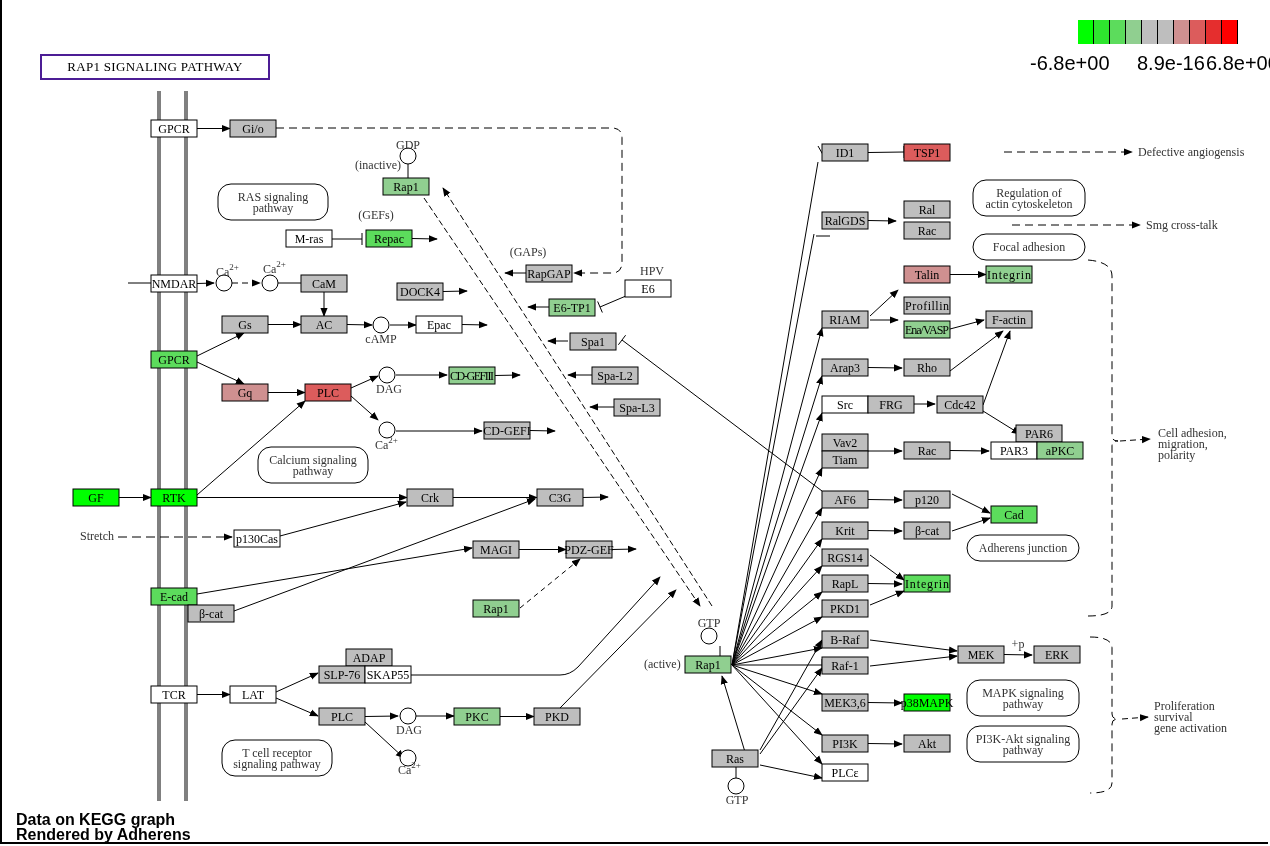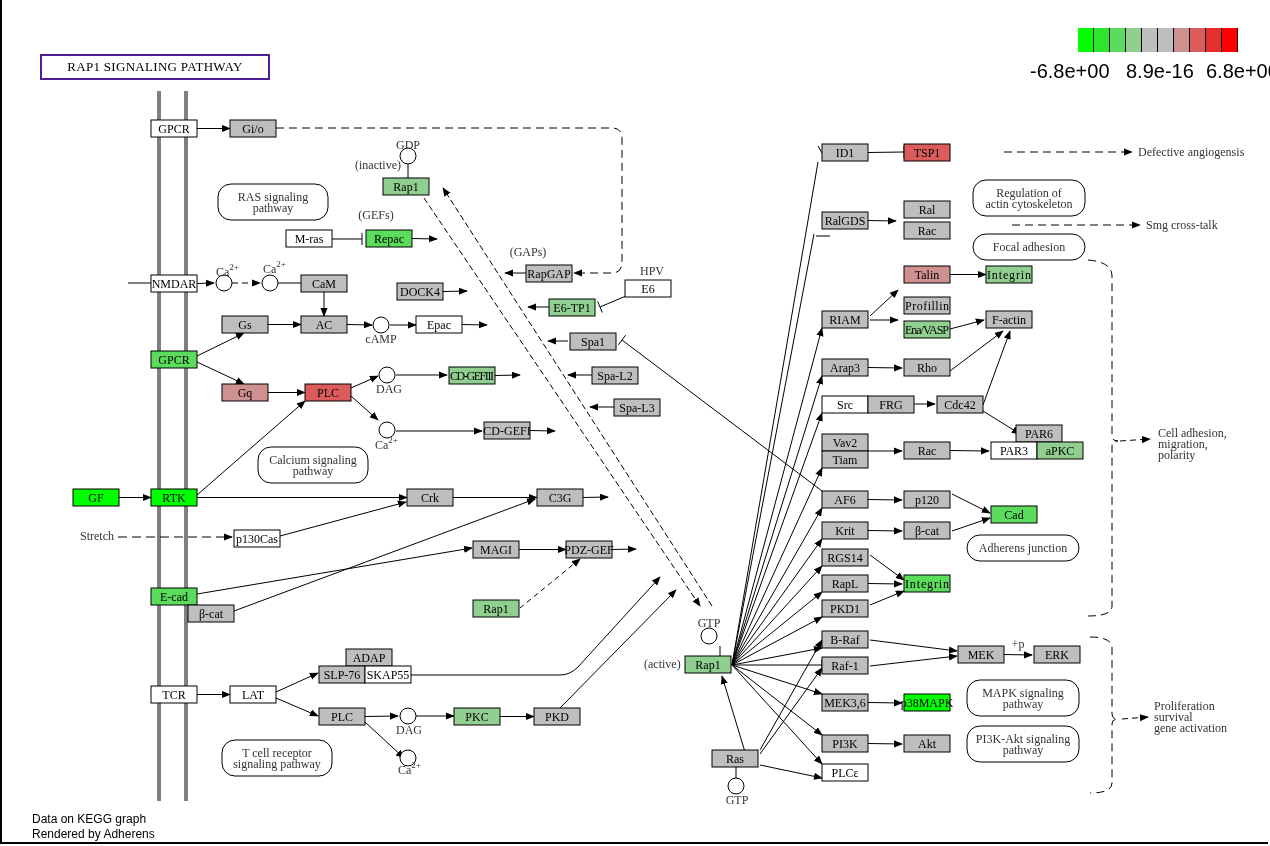--- a/index.html
+++ b/index.html
@@ -6,28 +6,28 @@
   body { width: 1270px; height: 846px; position: relative; overflow: hidden;
          font-family: "Liberation Serif", "DejaVu Serif", serif; }
   #frame { position: absolute; left: 0; top: 0; width: 1268px; height: 844px;
            border-left: 2px solid #000; border-bottom: 2px solid #000; box-sizing: border-box; }
   svg#diagram { position: absolute; left: 0; top: 0; }
   .node-text { font-family: "Liberation Serif", "DejaVu Serif", serif; font-size: 12px; fill: #000; }
   .lbl { font-family: "Liberation Serif", "DejaVu Serif", serif; font-size: 12px; fill: #333; }
   #title-box { position: absolute; left: 40px; top: 46px; width: 230px; height: 26px;
                border: 2px solid #4c1d95; box-sizing: border-box; font-size: 13px;
                display: flex; align-items: center; justify-content: center; letter-spacing: 0.3px; background:#fff;margin-top:8px; }
-  #legend { position: absolute; left: 1078px; top: 20px; margin-top: 8px; }
+  #legend { position: absolute; left: 1078px; top: 20px; }
   #legend-bar { display: flex; height: 24px; }
   #legend-bar div { width: 16px; height: 24px; border-right: 1px solid #000; box-sizing: border-box; }
   #legend-labels { position: absolute; left: -48px; top: 32px; width: 260px;
                    font-family: "Liberation Sans", "DejaVu Sans", sans-serif; font-size: 20px; white-space: nowrap; }
   #legend-labels span { position: absolute; top: 0; }
-  #footer { position: absolute; left: 32px; top: 812px; font-family: "Liberation Sans", "DejaVu Sans", sans-serif;
-            font-weight: normal; font-size: 12px; line-height: 15px; }
+  #footer { position: absolute; left: 16px; top: 812px; font-family: "Liberation Sans", "DejaVu Sans", sans-serif;
+            font-weight: bold; font-size: 16px; line-height: 15px; }
 </style>
 </head>
 <body>
 
 <div id="frame"></div>
 
 <div id="title-box">RAP1  SIGNALING  PATHWAY</div>
 
 <div id="legend">
   <div id="legend-bar">
@@ -37,21 +37,21 @@
       <div style="background: rgb(144, 207, 144);"></div>
       <div style="background: rgb(190, 190, 190);"></div>
       <div style="background: rgb(190, 190, 190);"></div>
       <div style="background: rgb(207, 144, 144);"></div>
       <div style="background: rgb(220, 92, 92);"></div>
       <div style="background: rgb(229, 46, 46);"></div>
       <div style="background: rgb(255, 0, 0);"></div>
     </div>
   <div id="legend-labels">
     <span style="left:0px">-6.8e+00</span>
-    <span style="left:96px">8.9e-16</span>
+    <span style="left:107px">8.9e-16</span>
     <span style="left:176px">6.8e+00</span>
   </div>
 </div>
 
 <svg id="diagram" width="1270" height="846" xmlns="http://www.w3.org/2000/svg">
   <defs>
     <marker id="arr" viewBox="0 0 10 10" refX="9" refY="5" markerWidth="9" markerHeight="9" orient="auto">
       <path d="M0,1 L10,5 L0,9 z" fill="#000"></path>
     </marker>
   </defs>

